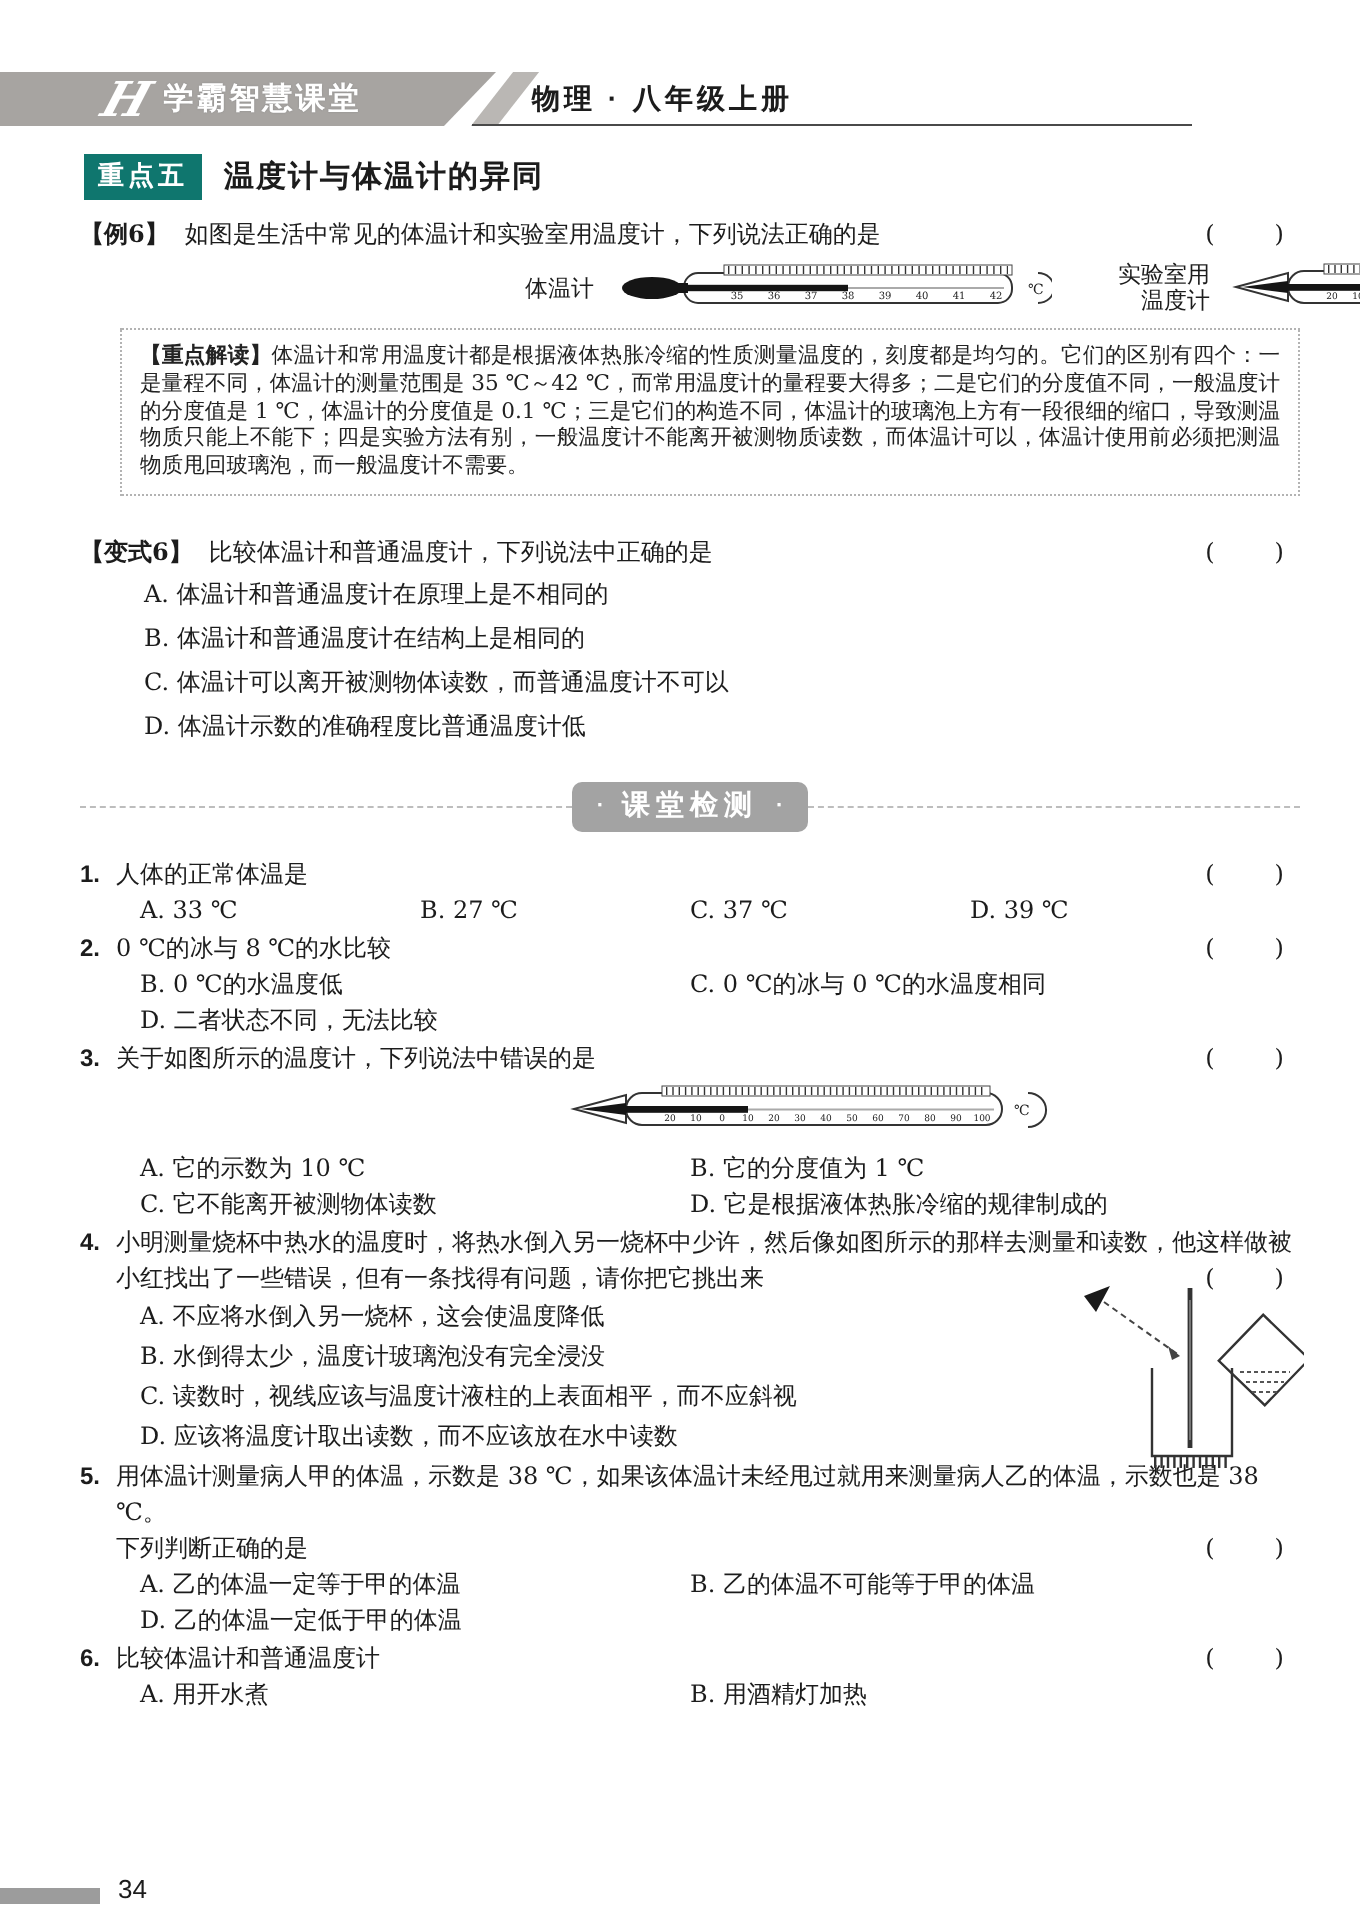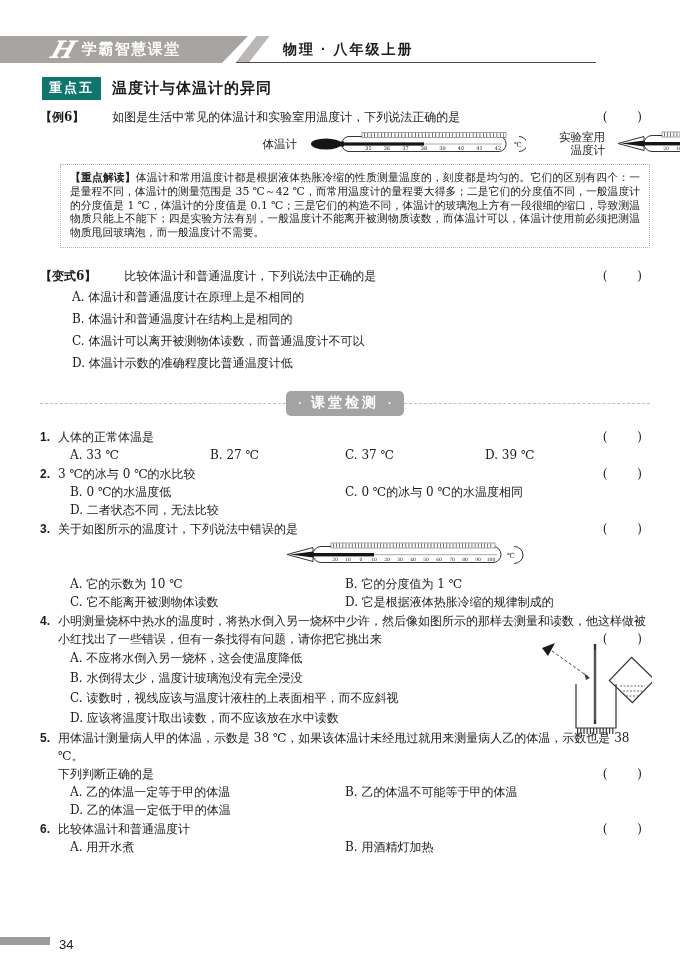--- a/index.html
+++ b/index.html
@@ -6,31 +6,31 @@
   body{font-family:"DejaVu Serif","Liberation Serif",serif;color:#1c1c1c;position:relative;}
   .page{width:680px;height:954px;position:relative;}
 
   
   .header{position:relative;margin-top:36px;height:27px;}
   .header-left{position:absolute;left:0;top:0;width:222px;height:27px;background:#a7a4a1;display:flex;align-items:center;padding-left:52px;box-sizing:border-box;}
   .header-left::after{content:"";position:absolute;left:100%;top:0;width:0;height:0;border-top:27px solid #a7a4a1;border-right:26px solid transparent;}
   .header-swoosh{position:absolute;left:246px;top:0;height:27px;width:13px;background:#bab7b4;transform:skewX(-38deg);}
   .logo-h{font-style:italic;font-weight:bold;color:#fff;font-size:24px;line-height:24px;transform:skewX(-18deg);margin-right:7px;font-family:"DejaVu Serif",serif;}
   .logo-text{color:#fff;font-weight:bold;font-size:15px;letter-spacing:1.5px;font-family:"Liberation Sans","DejaVu Sans",sans-serif;text-shadow:0 0 1px #8a8a8a;}
-  .book-title{position:absolute;left:283px;top:0;line-height:26px;font-size:14px;font-weight:bold;letter-spacing:2px;font-family:"Liberation Sans","DejaVu Sans",sans-serif;}
+  .book-title{position:absolute;left:266px;top:0;line-height:26px;font-size:14px;font-weight:bold;letter-spacing:2px;font-family:"Liberation Sans","DejaVu Sans",sans-serif;}
   .header-underline{position:absolute;left:236px;top:26px;width:360px;height:1px;background:#4a4a4a;}
 
   
   .content{padding:12px 30px 0 40px;font-size:12px;}
 
   .section-head{display:flex;align-items:center;gap:11px;margin:2px 0 7px 2px;}
   .badge{background:#0f766e;color:#fff;font-family:"Liberation Sans","DejaVu Sans",sans-serif;font-weight:bold;font-size:13px;letter-spacing:2px;padding:2px 7px 3px;}
   .section-title{font-family:"Liberation Sans","DejaVu Sans",sans-serif;font-weight:bold;font-size:15px;letter-spacing:1px;}
 
-  .stem-row{display:flex;line-height:20px;gap:20px;}
+  .stem-row{display:flex;line-height:20px;}
   .stem-tag{font-weight:bold;white-space:nowrap;margin-right:8px;}
   .stem-text{flex:1;}
   .bracket{white-space:nowrap;margin-left:8px;margin-right:6px;letter-spacing:2px;}
 
   
   .ex-figure{margin:4px 0 6px 183px;display:flex;gap:5px;}
   .fig-row{display:flex;align-items:center;}
   .fig-label{width:74px;text-align:right;padding-right:11px;font-size:11.5px;line-height:13px;}
   .opt-list{margin-left:32px;}
   .opt-list .opt{line-height:21px;}
@@ -56,21 +56,21 @@
   .qtext{flex:1;}
   .grid4{display:grid;grid-template-columns:140px 135px 140px auto;margin-left:30px;line-height:18px;}
   .grid2{display:grid;grid-template-columns:275px auto;margin-left:30px;line-height:18px;}
   .col1{margin-left:30px;line-height:20px;max-width:492px;}
   .q3fig{margin:4px 0 4px 245px;}
   .q4{position:relative;}
   .q4fig{position:absolute;right:-2px;top:24px;}
   .cont{margin-left:18px;}
 
   
-  .footer{position:absolute;left:0;top:901px;display:flex;align-items:flex-start;gap:9px;}
+  .footer{position:absolute;left:0;top:901px;display:flex;align-items:flex-end;gap:9px;}
   .page-bar{width:50px;height:8px;background:#9c9c9c;}
   .page-num{font-family:"Liberation Sans","DejaVu Sans",sans-serif;font-size:13px;}
 </style>
 </head>
 <body>
 
 <div class="page">
 
   <div class="header">
     <div class="header-left">
@@ -195,21 +195,21 @@
         <span>A. 33 ℃</span>
         <span>B. 27 ℃</span>
         <span>C. 37 ℃</span>
         <span>D. 39 ℃</span>
       </div>
     </div>
 
     <div class="q">
       <div class="qstem">
         <span class="qnum">2.</span>
-        <span class="qtext">3 ℃的冰与 0 ℃的水比较</span>
+        <span class="qtext">0 ℃的冰与 8 ℃的水比较</span>
         <span class="bracket">(　　)</span>
       </div>
       <div class="grid2">
         <span>B. 0 ℃的水温度低</span>
         <span>C. 0 ℃的冰与 0 ℃的水温度相同</span>
         <span>D. 二者状态不同，无法比较</span>
       </div>
     </div>
 
     <div class="q">

